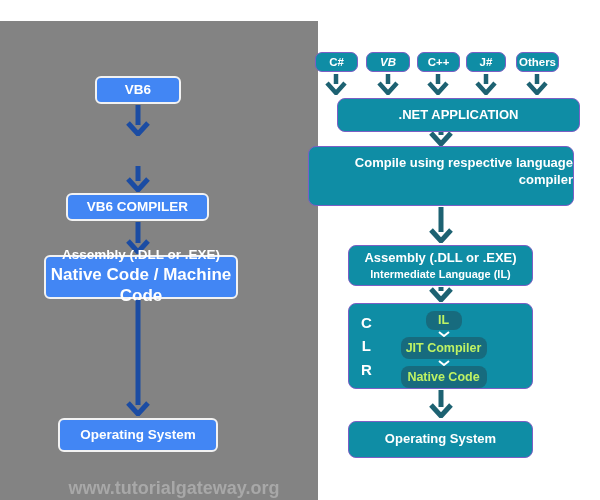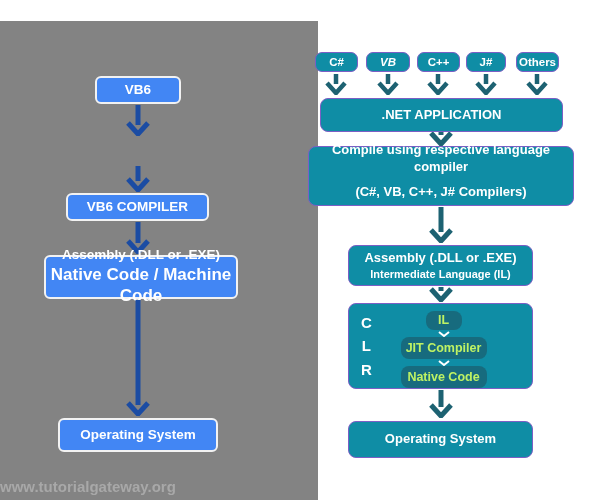--- a/index.html
+++ b/index.html
@@ -27,22 +27,22 @@
     align-items: center; justify-content: center;
     text-align: center;
     font-weight: bold;
     box-sizing: border-box;
     line-height: 1.25;
   }
   .lbox .t1 { font-size: 13.5px; }
   .lbox .t2 { font-size: 17px; }
   #watermark {
     position: absolute; left: 0; top: 457px; width: 286px;
-    text-align: left; color: #a8a8a8;
-    font-size: 15px; font-weight: bold;
+    text-align: center; color: #a8a8a8;
+    font-size: 18px; font-weight: bold; padding-left: 31px;
   }
   
   .rbox {
     position: absolute;
     background: #0f8da5;
     border: 1.5px solid #7b5fc5;
     border-radius: 8px;
     color: #ffffff;
     display: flex; flex-direction: column;
     align-items: center; justify-content: center;
@@ -155,32 +155,31 @@
   </svg>
   <svg class="arr teal-sm" style="left:473px; top:74px;" width="26" height="21">
     <line x1="13" y1="0" x2="13" y2="10"></line>
       <polyline points="4,9 13,19 22,9"></polyline>
   </svg>
   <svg class="arr teal-sm" style="left:524px; top:74px;" width="26" height="21">
     <line x1="13" y1="0" x2="13" y2="10"></line>
       <polyline points="4,9 13,19 22,9"></polyline>
   </svg>
 
-  <div class="rbox" style="left:320px; top:98px; width:243px; height:34px;">
+  <div class="rbox" style="left:337px; top:98px; width:243px; height:34px;">
     <span class="t1">.NET APPLICATION</span>
   </div>
 
   <svg class="arr teal" style="left:428px; top:132px;" width="26" height="14">
     <line x1="13" y1="0" x2="13" y2="3"></line>
       <polyline points="3,1 13,12 23,1"></polyline>
   </svg>
 
-  <div class="rbox" id="compile-box" style="left:308px; top:146px; width:266px; height:60px;">
+  <div class="rbox" id="compile-box" style="left:308px; top:146px; width:266px; height:60px;text-align:right;">
     <span class="t1">Compile using respective language compiler</span>
-    <span class="t1">(C#, VB, C++, J# Compilers)</span>
   </div>
 
   <svg class="arr teal" style="left:428px; top:207px;" width="26" height="36">
     <line x1="13" y1="0" x2="13" y2="25"></line>
       <polyline points="3,23 13,34 23,23"></polyline>
   </svg>
 
   <div class="rbox" style="left:348px; top:245px; width:185px; height:41px;">
     <span class="t1">Assembly (.DLL or .EXE)</span>
     <span class="t2">Intermediate Language (IL)</span>

